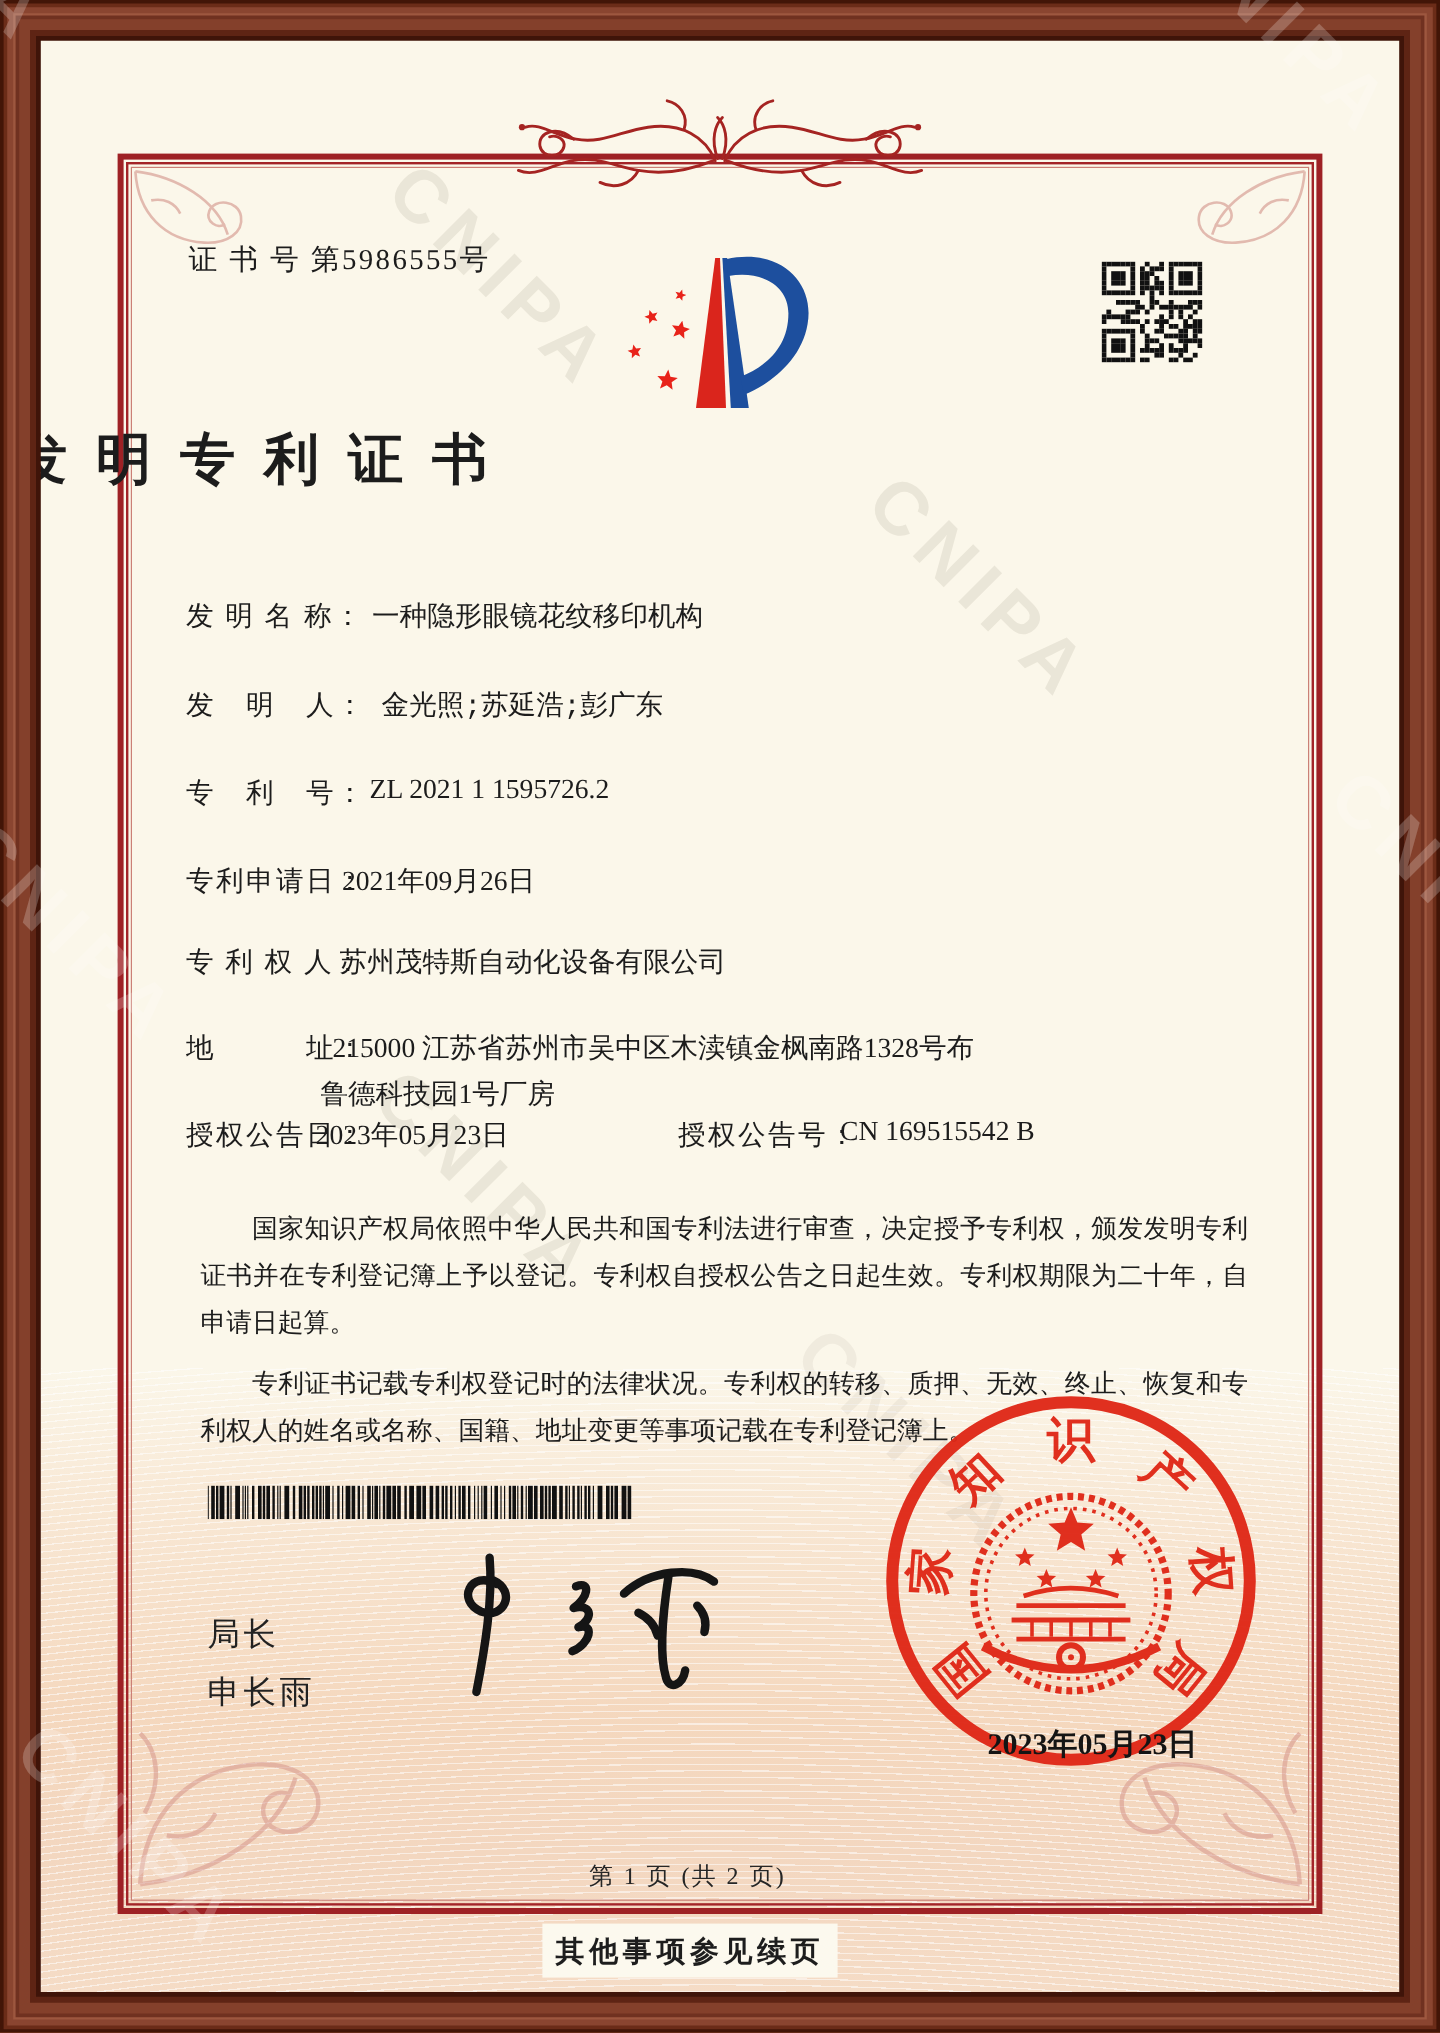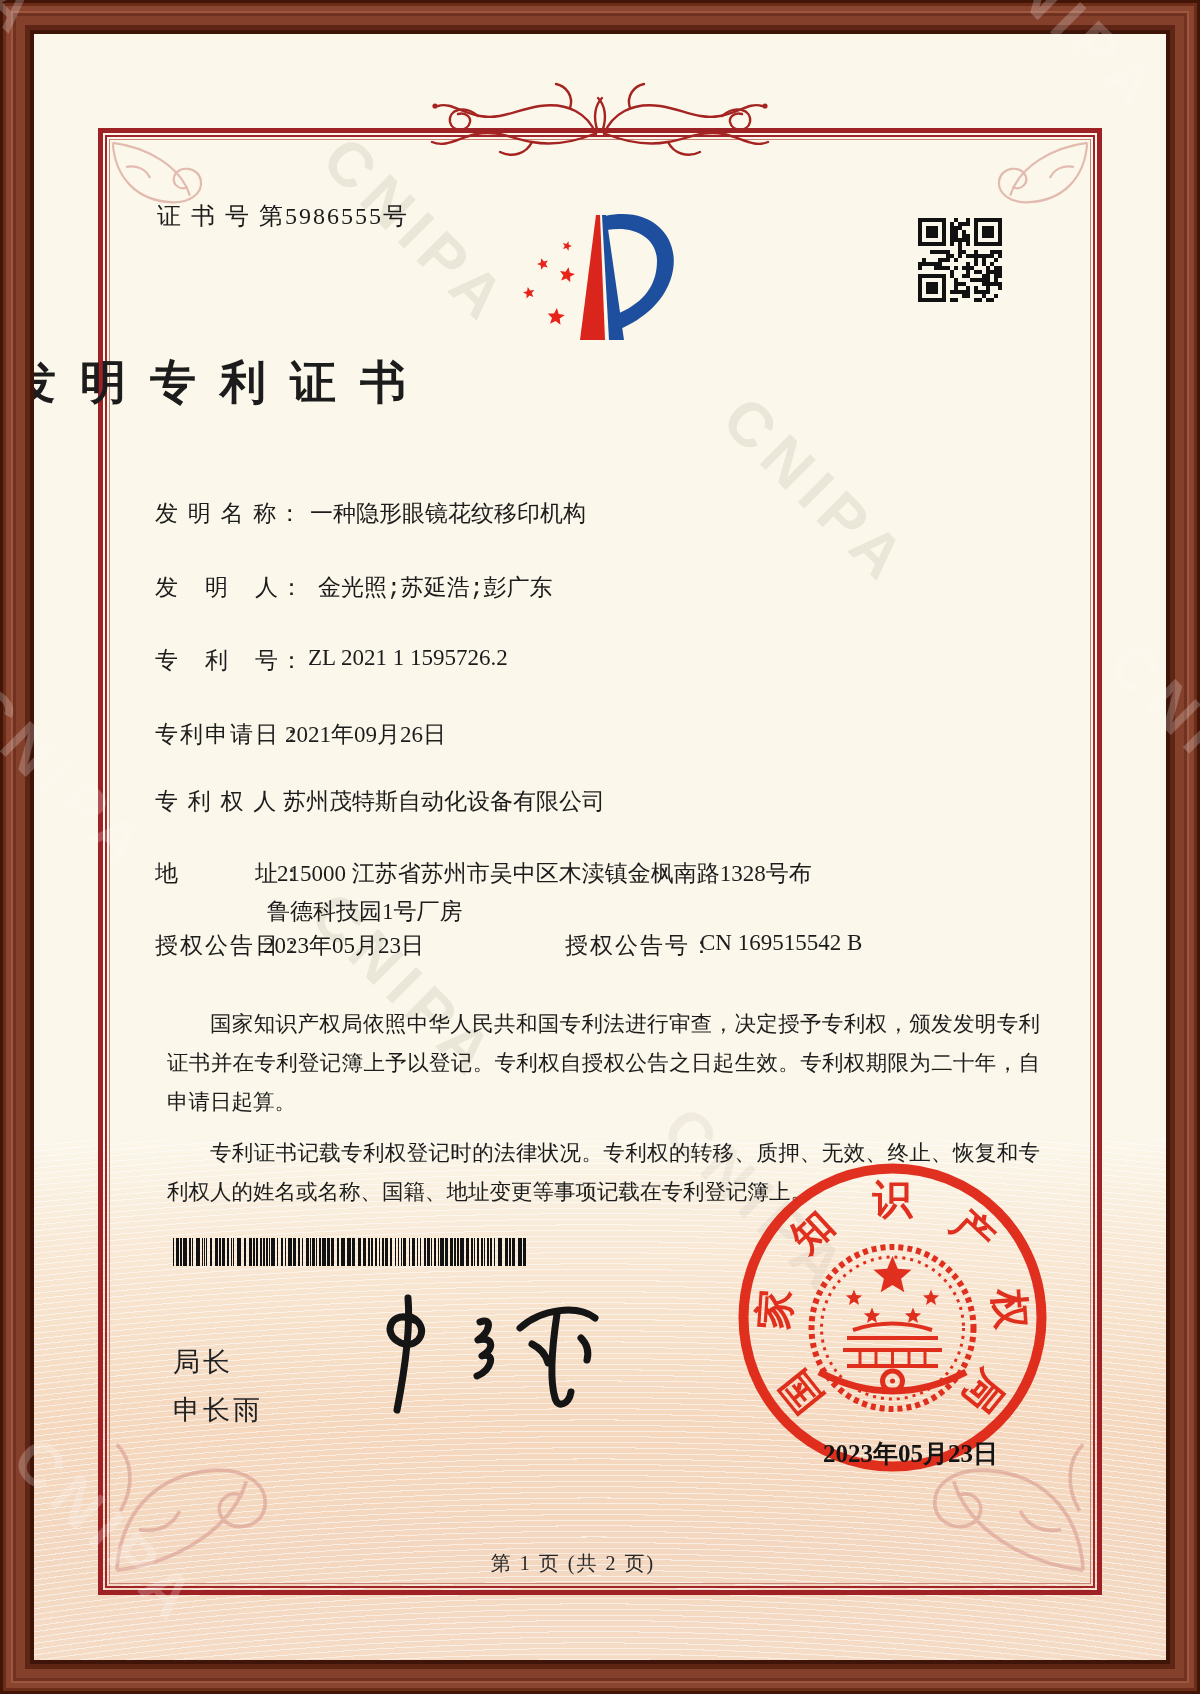--- a/index.html
+++ b/index.html
@@ -576,15 +576,18 @@
       <path d="M125,190 v14 M141,190 v14 M157.5,190 v14 M174,190 v14 M190,190 v14" stroke-width="3"></path>
       <path d="M112,206 h91" stroke-width="4"></path>
       <circle cx="157.5" cy="221" r="10" stroke-width="5"></circle>
       <circle cx="157.5" cy="221" r="2.5" fill="#df2413" stroke="none"></circle>
       <path d="M84,212 Q157.5,250 231,212" stroke-width="7"></path>
     </g>
   </svg>
   <div class="seal-date">2023年05月23日</div>
 
   <div class="page-info">第 1 页 (共 2 页)</div>
+  <div class="cont-box">
+    <span class="cont-note">其他事项参见续页</span>
+  </div>
 
   <div class="frame"></div>
 </div>
 
 </body></html>

